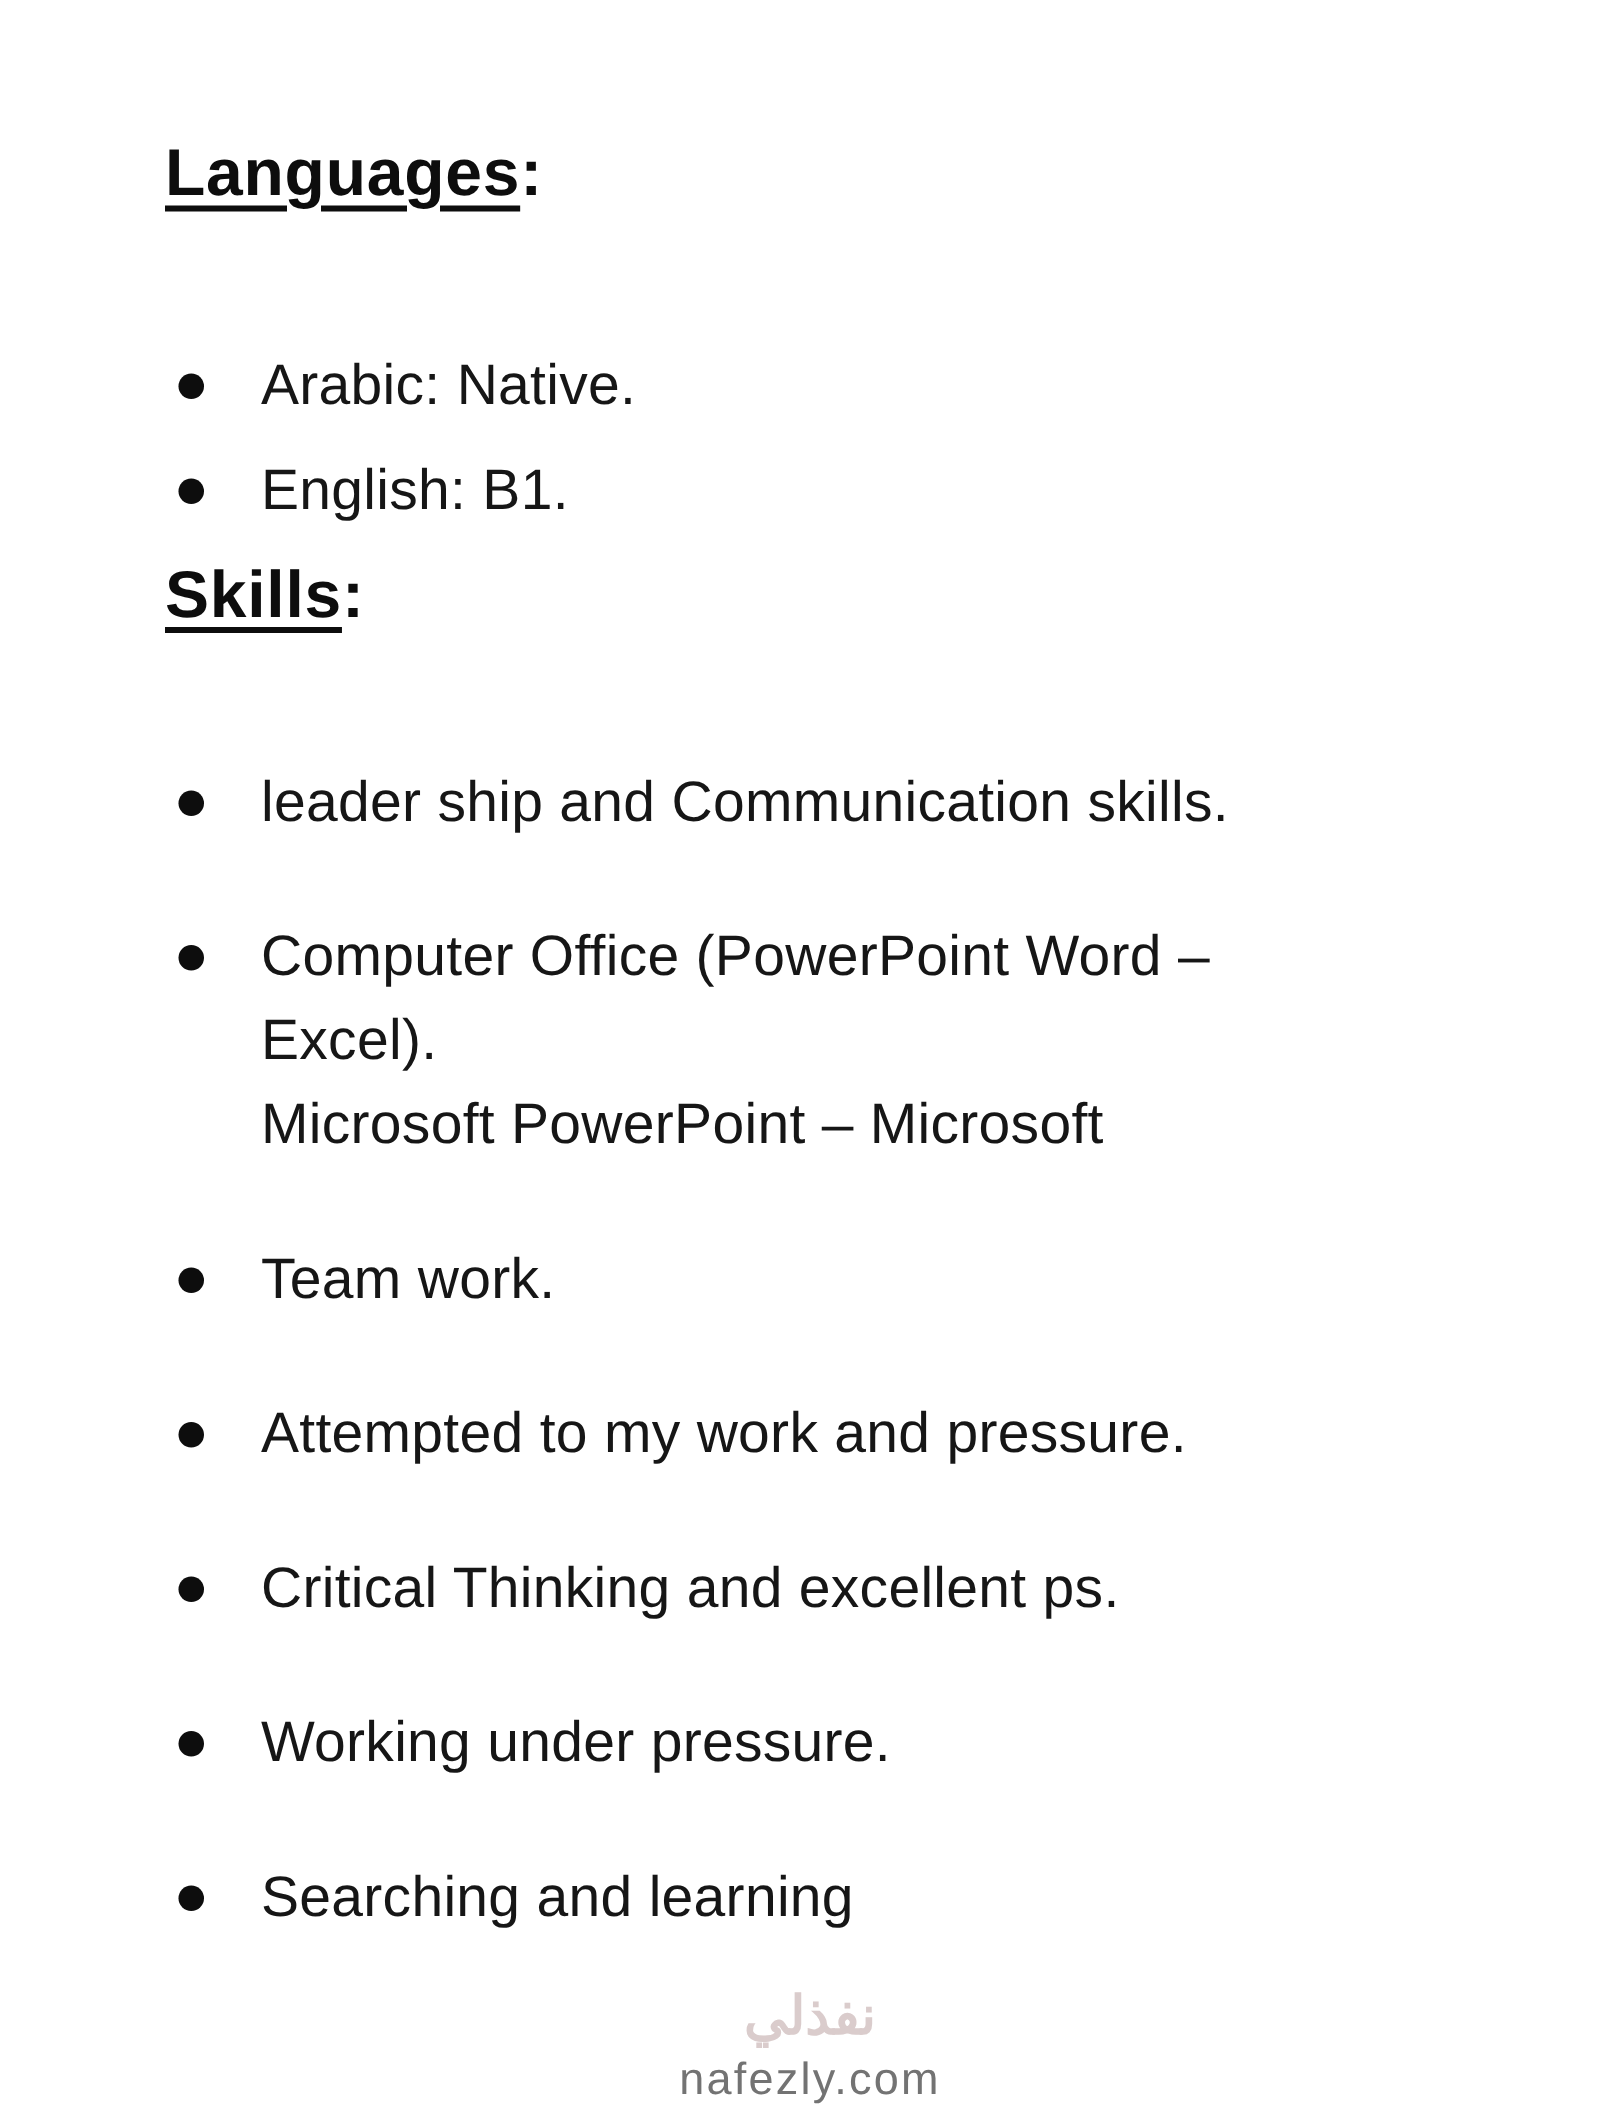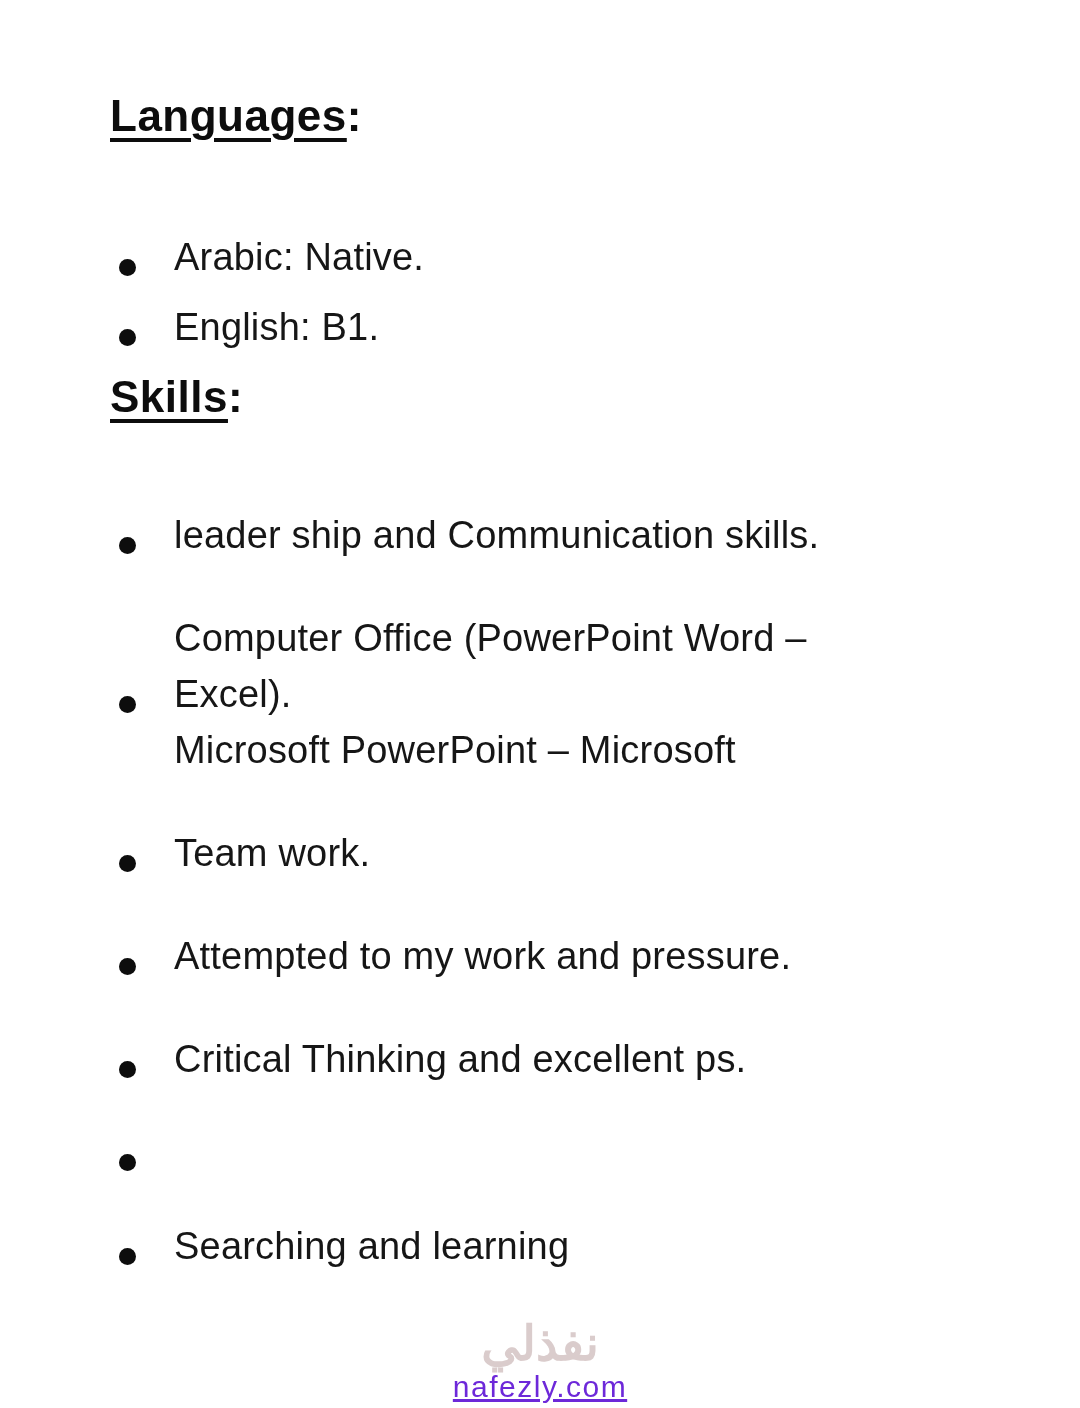--- a/index.html
+++ b/index.html
@@ -29,21 +29,21 @@
   .heading .hw {
     text-decoration: underline;
     text-decoration-thickness: 4px;
     text-underline-offset: 7px;
   }
   .heading-skills { }
   .list { margin-top: 85px; }
   .list-skills { margin-top: 82px; }
   .row {
     display: flex;
-    align-items: center;
+    align-items: flex-start;
   }
   .list-languages .row { margin-bottom: 14px; }
   .list-skills .row { margin-bottom: 47px; }
   .dot {
     flex: 0 0 auto;
     width: 17px;
     height: 17px;
     border-radius: 50%;
     background: #0d0d0d;
     margin: 20px 38px 0 9px;
@@ -58,32 +58,31 @@
     position: absolute;
     z-index: 0;
     left: 50%;
     top: 1318px;
     transform: translateX(-50%);
     text-align: center;
     user-select: none;
     pointer-events: none;
   }
   .watermark .wm-arabic {
-    font-size: 48px;
+    font-size: 36px;
     font-weight: 700;
     color: #dacccc;
     line-height: 52px;
     direction: rtl;
   }
   .watermark .wm-domain {
     font-size: 30px;
-    color: #6d28d9;
+    color: #737373;
     letter-spacing: 1.5px;
     line-height: 34px;
-    text-decoration: underline;
   }
 </style>
 </head>
 <body>
 
 <div class="watermark">
   <div class="wm-arabic">نفذلي</div>
   <div class="wm-domain">nafezly.com</div>
 </div>
 
@@ -136,20 +135,23 @@
       </div>
     </div>
     <div class="row">
       <span class="dot"></span>
       <div class="item-text">
         <div>Critical Thinking and excellent ps.</div>
       </div>
     </div>
     <div class="row">
       <span class="dot"></span>
+      <div class="item-text">
+        <div>Working under pressure.</div>
+      </div>
     </div>
     <div class="row">
       <span class="dot"></span>
       <div class="item-text">
         <div>Searching and learning</div>
       </div>
     </div>
   </div>
 
 </div>

